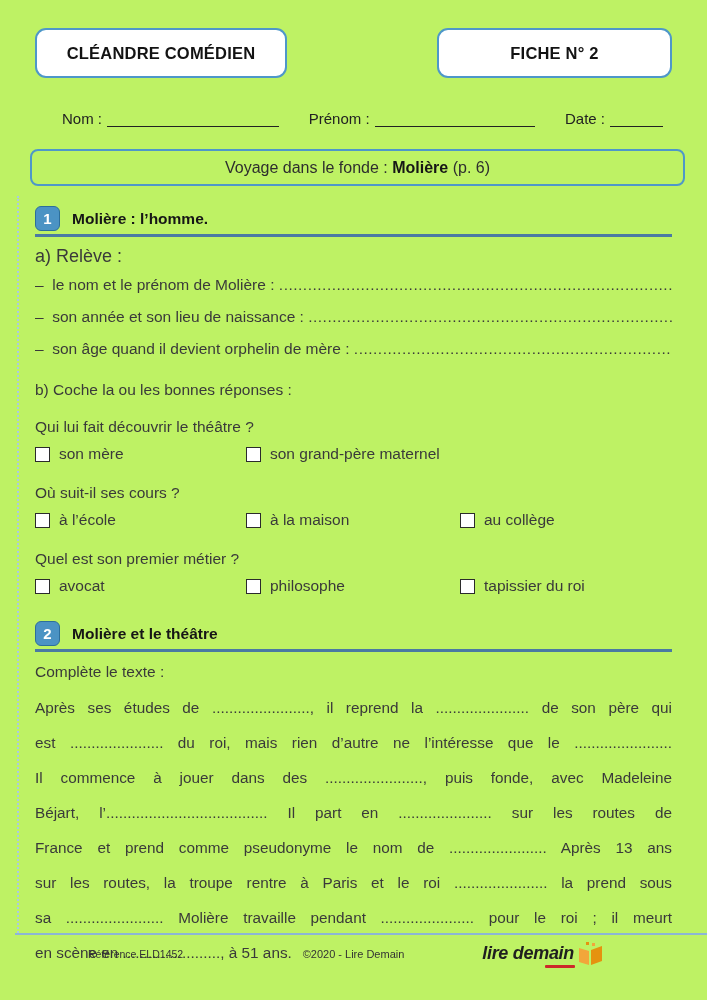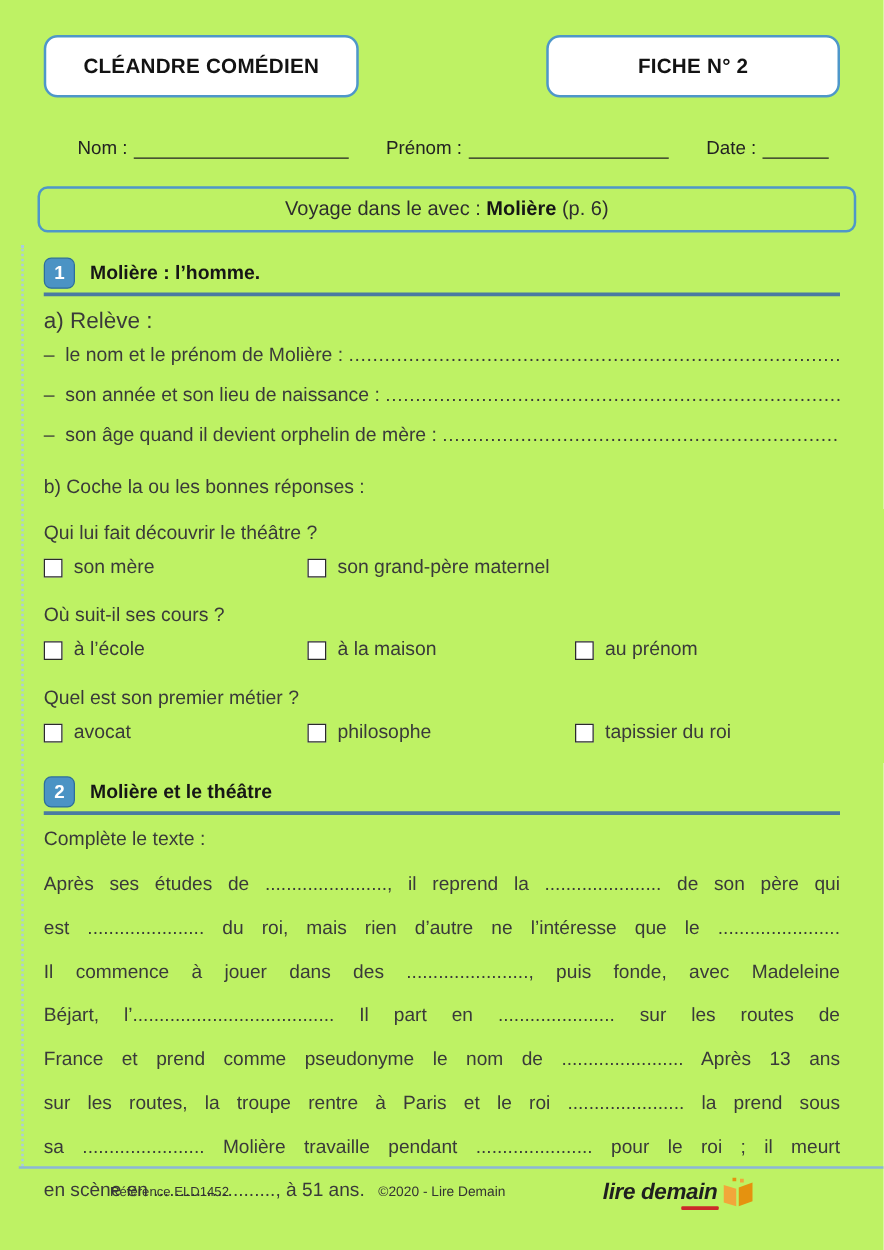--- a/index.html
+++ b/index.html
@@ -91,21 +91,21 @@
       <span class="lbl">Prénom :</span>
       <span class="id-line"></span>
     </div>
     <div class="id-group g-date">
       <span class="lbl">Date :</span>
       <span class="id-line"></span>
     </div>
   </div>
 
   <div class="title-box">
-    <span>Voyage dans le avec : </span>
+    <span>Voyage dans le fonde : </span>
       <span class="b">Molière</span>
       <span> (p. 6)</span>
   </div>
 
   <div class="vdots"></div>
 
   <div class="content">
 
     <div class="sec-head">
       <div class="badge">1</div>
@@ -149,21 +149,21 @@
         <div class="opt">
           <span class="cb"></span>
           <span>à l’école</span>
         </div>
         <div class="opt">
           <span class="cb"></span>
           <span>à la maison</span>
         </div>
         <div class="opt">
           <span class="cb"></span>
-          <span>au prénom</span>
+          <span>au collège</span>
         </div>
       </div>
     </div>
 
     <div class="qblock">
       <div class="qtext">Quel est son premier métier ?</div>
       <div class="opts">
         <div class="opt">
           <span class="cb"></span>
           <span>avocat</span>

